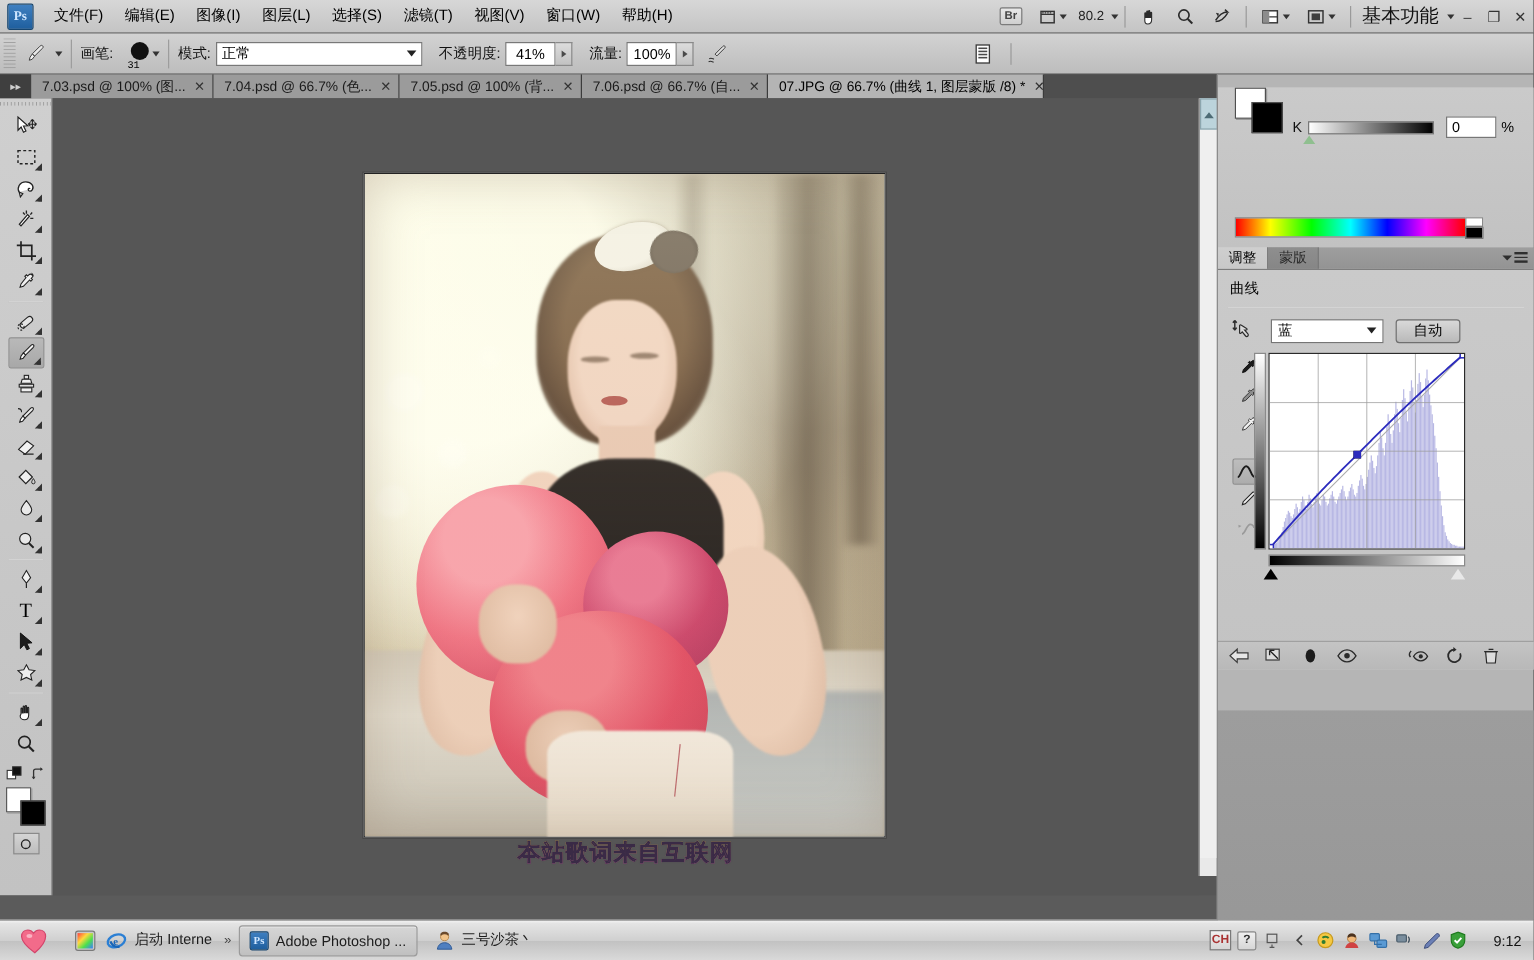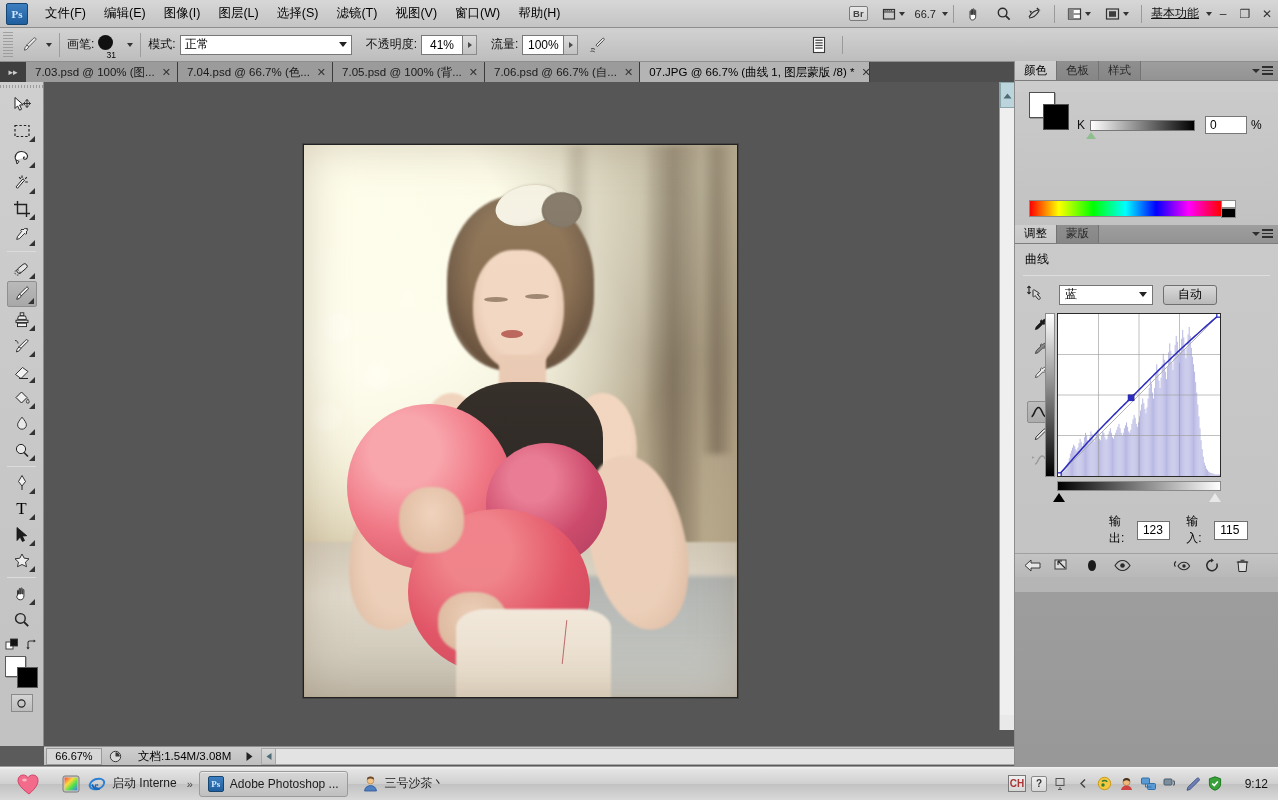--- a/index.html
+++ b/index.html
@@ -34,42 +34,42 @@
   .mb-right { margin-left:auto; display:flex; align-items:center; height:28px; }
   .mb-btn {
     display:flex; align-items:center; justify-content:center;
     height:22px; padding:0 5px; margin:0 2px; color:#333; font-size:11px;
   }
   .mb-btn svg { display:block; }
   .mb-sep { width:1px; height:18px; background:#9a9a9a; margin:0 5px; }
   .zoomval { font-size:11px; color:#222; padding:0 3px; }
   .caret { width:0;height:0;border-left:3.5px solid transparent;border-right:3.5px solid transparent;border-top:4px solid #333; margin-left:3px;}
   .br-box { border:1px solid #7b7b7b; background:linear-gradient(#e8e8e8,#cfcfcf); border-radius:2px; padding:1px 3px; font-size:9.5px; font-weight:bold; color:#444; }
-  .ws-label{font-size:12px;color:#111;padding:0 4px;text-decoration:underline;}
+  .ws-label{font-size:16px;color:#111;padding:0 4px;}
   .wbtn{width:22px;height:20px;display:flex;align-items:center;justify-content:center;color:#333;font-size:12px;}
 
   
   .optbar {
     position:absolute; left:0; top:28px; width:1278px; height:34px;
     background: linear-gradient(#d2d2d2,#bdbdbd);
     border-bottom:1px solid #8e8e8e;
     display:flex; align-items:center;
   }
   .grip { width:10px; height:26px; margin:0 4px 0 3px;
     background-image: repeating-linear-gradient(to bottom, #949494 0 1px, transparent 1px 3px);
     background-size:3px 3px; background-position:2px 3px; background-repeat:repeat;
     opacity:.8;
   }
   .opt-sep { width:1px; height:24px; background:#9d9d9d; margin:0 7px; }
   .opt-label { font-size:12px; color:#111; margin-right:4px; white-space:nowrap;}
   .tool-preview {
     width:26px;height:24px;display:flex;align-items:center;justify-content:center;
     border:1px solid transparent;
   }
-  .brush-thumb{ position:relative; width:26px;height:26px; display:flex;align-items:center;justify-content:flex-start;}
+  .brush-thumb{ position:relative; width:26px;height:26px; display:flex;align-items:center;justify-content:flex-end;font-family:Liberation Mono, monospace;}
   .brush-dot{width:15px;height:15px;border-radius:50%;background:#111;margin-bottom:4px;}
   .brush-size{position:absolute;bottom:-2px;left:0;width:100%;text-align:center;font-size:8.5px;color:#000;}
   .sel-box{
     height:20px;border:1px solid #787878;background:#fff;display:flex;align-items:center;
     padding:0 4px; font-size:12px;
   }
   .sel-arrow{ margin-left:auto; width:0;height:0;border-left:4px solid transparent;border-right:4px solid transparent;border-top:5px solid #222;}
   .num-field{
     height:20px;width:42px;border:1px solid #787878;background:#fff;
     display:flex;align-items:center;justify-content:center;font-size:12px;
@@ -357,21 +357,21 @@
           <line x1="1.5" y1="5" x2="12.5" y2="5" stroke="#333" stroke-width="1"></line>
           <g fill="#555">
               <rect x="2.5" y="3" width="1.2" height="1.4"></rect>
               <rect x="4.6" y="3" width="1.2" height="1.4"></rect>
               <rect x="6.7" y="3" width="1.2" height="1.4"></rect>
               <rect x="8.8" y="3" width="1.2" height="1.4"></rect>
             </g>
         </svg>
         <span class="caret"></span>
       </div>
-      <div class="zoomval">66.7</div>
+      <div class="zoomval">80.2</div>
       <span class="caret"></span>
       <div class="mb-sep"></div>
       <div class="mb-btn">
         <svg width="16" height="16" viewBox="0 0 16 16">
           <path d="M4 9.5V5.2c0-.6.9-.6.9 0v3.4h.7V3.6c0-.6.9-.6.9 0v4.9h.7V3.2c0-.6.9-.6.9 0v5.3h.7V4.6c0-.6.9-.6.9 0v5.6c0 2.3-1.3 3.8-3.3 3.8S4 12.6 4 11z" fill="#fff" stroke="#2b2b2b" stroke-width=".9"></path>
         </svg>
       </div>
       <div class="mb-btn">
         <svg width="16" height="16" viewBox="0 0 16 16">
           <circle cx="6.6" cy="6.6" r="4.3" fill="none" stroke="#2b2b2b" stroke-width="1.4"></circle>
@@ -704,76 +704,38 @@
           <div class="ph-hand h1"></div>
           <div class="ph-hand h2"></div>
           <div class="ph-skirt"></div>
           <div class="ph-string"></div>
           <div class="ph-wash"></div>
           <div class="ph-vignette"></div>
         </div>
       </div>
 
       <div class="subs">
+        <div class="sub-line sub1">本站歌词来自互联网</div>
       </div>
     </div>
 
     <div class="vscroll">
       <div class="vs-track"></div>
       <div class="vs-thumb">
         <svg width="11" height="8" viewBox="0 0 11 8" style="margin:9px auto 0;display:block">
           <path d="M5.5 1.5L9.5 6.5h-8z" fill="#4d6b75"></path>
         </svg>
       </div>
     </div>
   </div>
 
-  <div class="statusbar">
-    <div class="sb-zoom">66.67%</div>
-    <div class="sb-ico">
-      <svg width="13" height="13" viewBox="0 0 13 13">
-        <circle cx="6.5" cy="6.5" r="5.2" fill="#d9d9d9" stroke="#3a3a3a" stroke-width="1"></circle>
-        <path d="M6.5 6.5V2.2A4.3 4.3 0 0 1 10.8 6.5z" fill="#3a3a3a"></path>
-      </svg>
-    </div>
-    <div class="sb-doc">
-      <span>文档:</span><span>1.54M/3.08M</span>
-    </div>
-    <div class="sb-arrow">
-      <svg width="9" height="11" viewBox="0 0 9 11">
-          <path d="M1.5 1l6 4.5-6 4.5z" fill="#222"></path>
-        </svg>
-    </div>
-    <div class="hs-zone">
-      <div class="hs-left">
-        <svg width="8" height="9" viewBox="0 0 8 9">
-            <path d="M6.5 1L1.5 4.5l5 3.5z" fill="#4d6b75"></path>
-          </svg>
-      </div>
-    </div>
-  </div>
 
   <div class="rightdock">
 
     <div class="panel">
-      <div class="panel-tabs">
-        <div class="ptab act">颜色</div>
-        <div class="ptab">色板</div>
-        <div class="ptab">样式</div>
-        <div class="ptab-fill">
-          <span class="pmenu">
-            <i class="tri"></i>
-            <span class="bars">
-                <i></i>
-                <i></i>
-                <i></i>
-              </span>
-          </span>
-        </div>
-      </div>
       <div class="colorpanel">
         <div class="cp-sw">
           <div class="cp-fg"></div>
           <div class="cp-bg"></div>
         </div>
         <div class="cp-row">
           <span class="cp-k">K</span>
           <div class="cp-slider">
             <div class="cp-knob"></div>
           </div>
@@ -1030,26 +992,20 @@
                     <rect x="110" y="127" width="10" height="10" fill="undefined"></rect>
                     <rect x="110" y="127" width="10" height="10" fill="#2b2bbd"></rect>
                     <rect x="250" y="-5" width="10" height="10" fill="#ffffff" stroke="#2b2bbd" stroke-width="2"></rect>
                   </g>
               </svg>
             </div>
             <div class="hgrad"></div>
             <div class="blkmark"></div>
             <div class="whtmark"></div>
 
-            <div class="io-row">
-              <span class="io-lab">输出:</span>
-              <div class="io-field">123</div>
-              <span class="io-lab" style="margin-left:10px">输入:</span>
-              <div class="io-field">115</div>
-            </div>
           </div>
         </div>
 
         <div class="adj-footer">
           <div class="afi">
             <svg width="17" height="15" viewBox="0 0 17 15">
               <path d="M1 7.5L7 2v3h9v5H7v3z" fill="#e6e6e6" stroke="#3a3a3a" stroke-width="1"></path>
             </svg>
           </div>
           <div class="afi">

